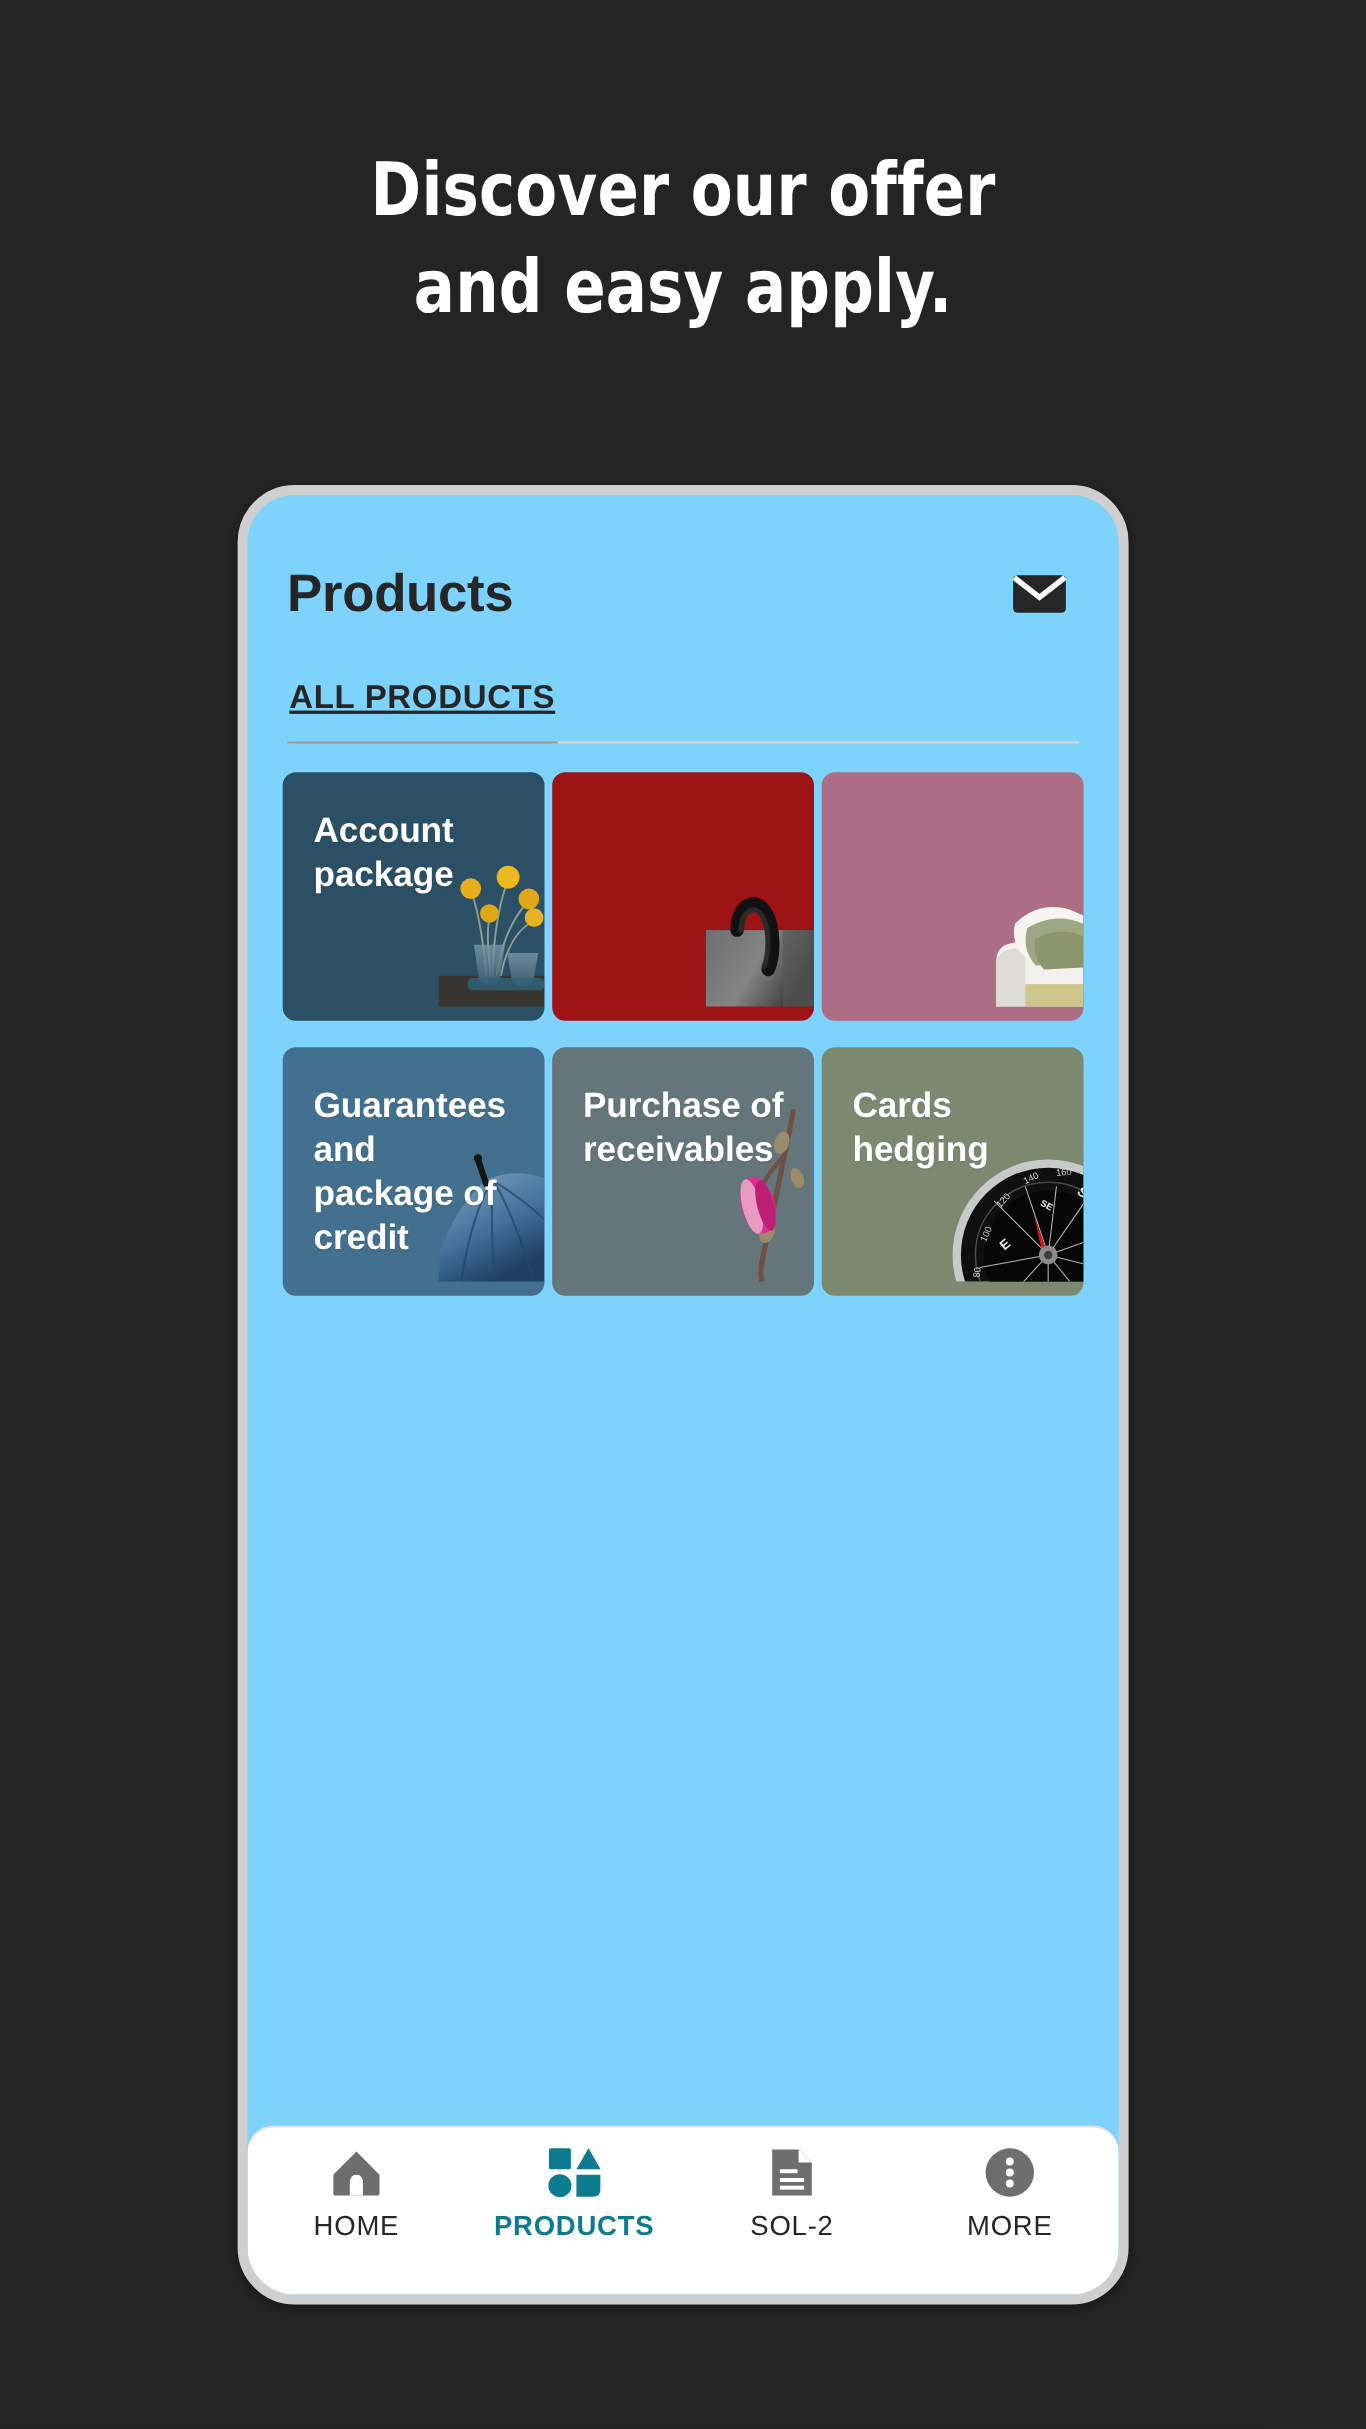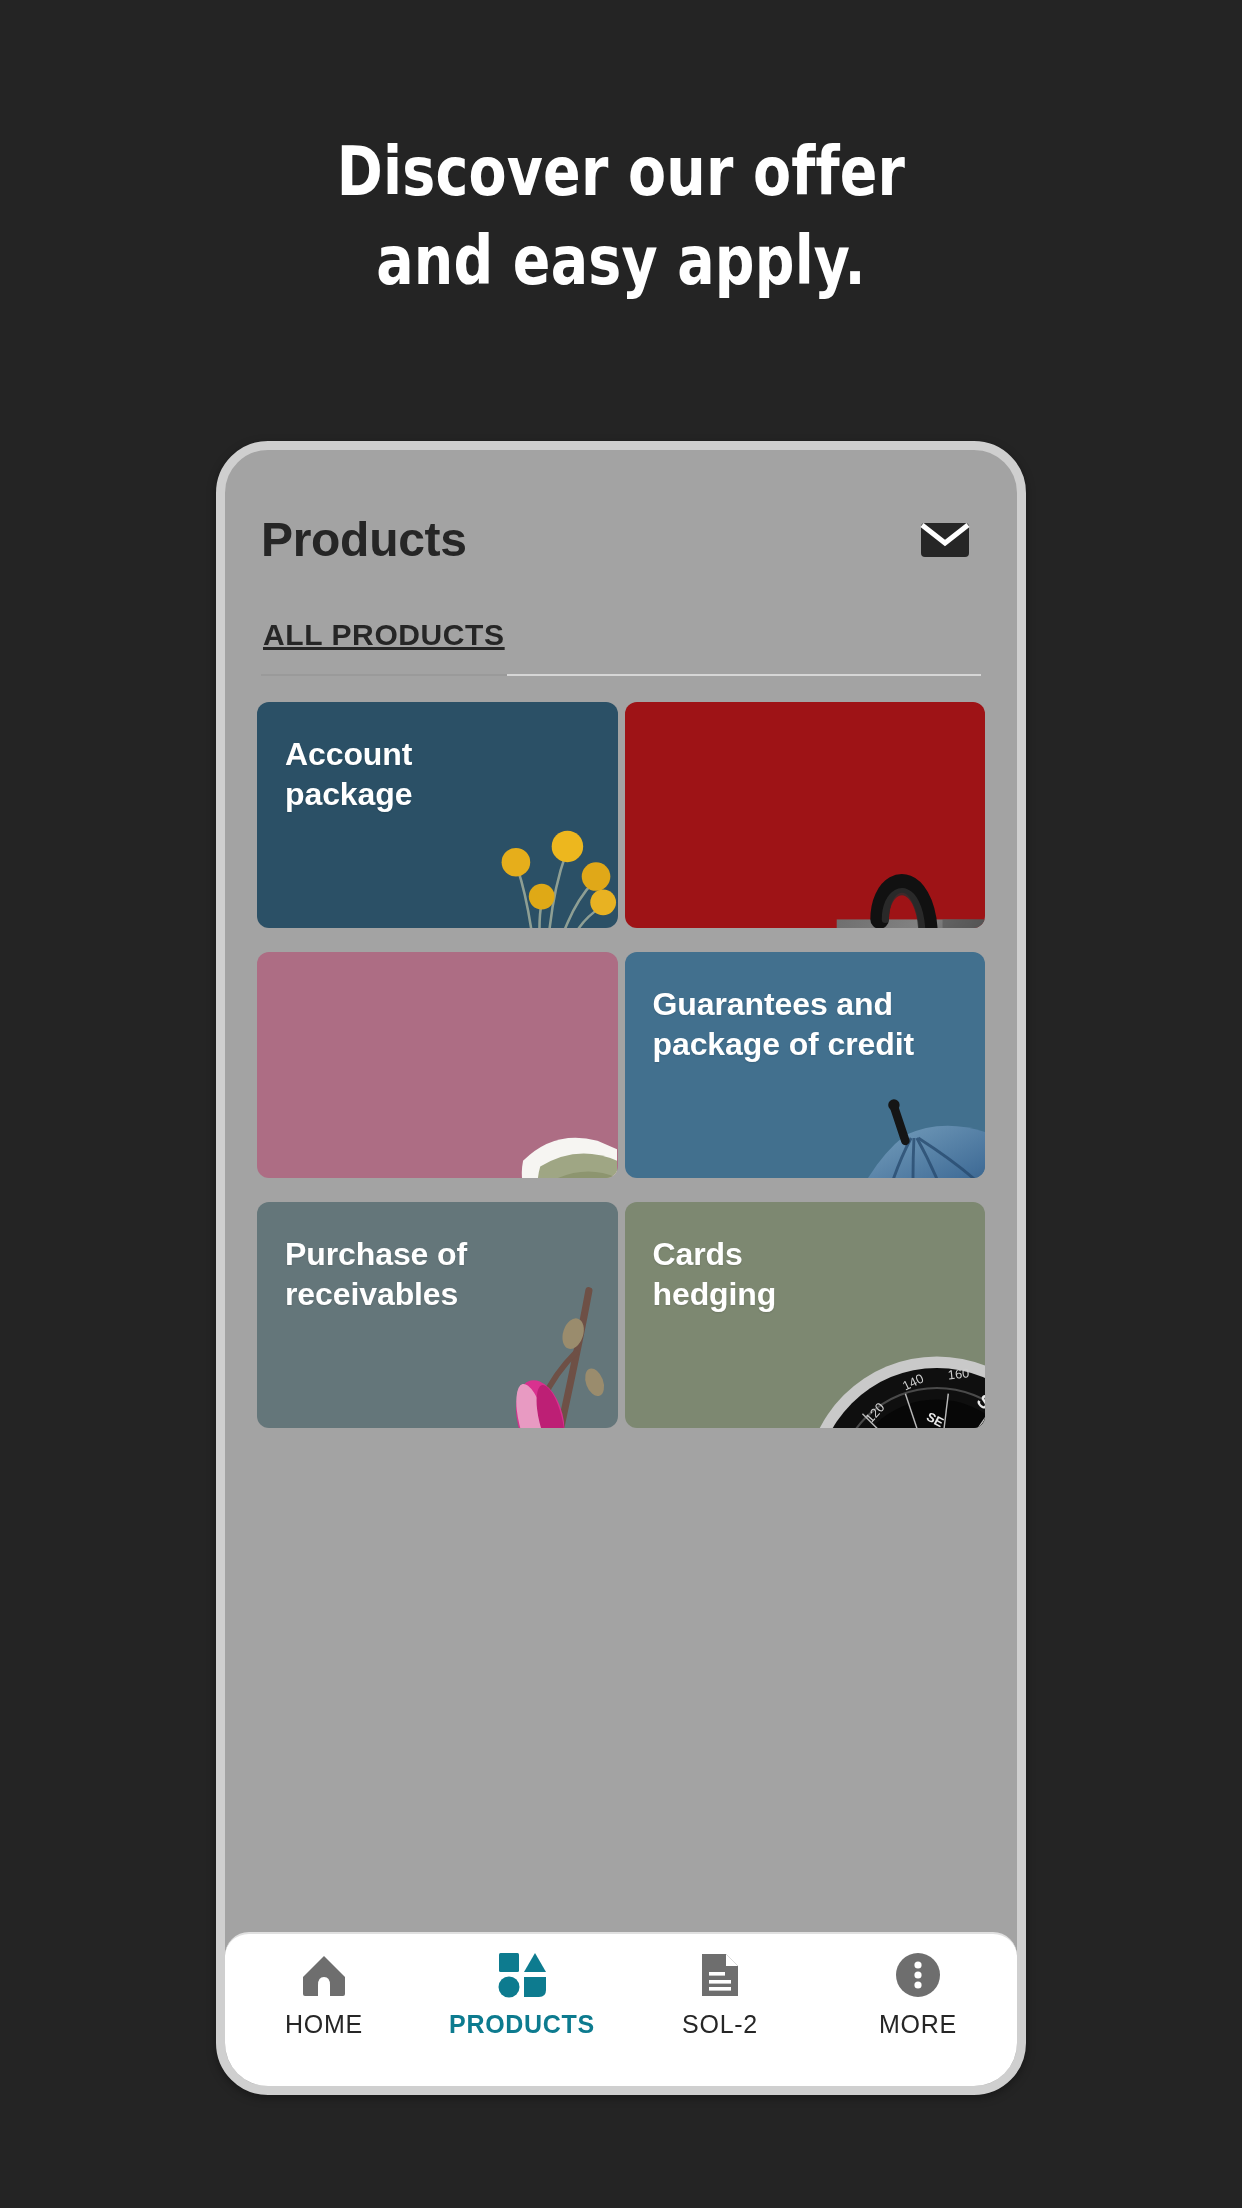--- a/index.html
+++ b/index.html
@@ -34,21 +34,21 @@
   }
   .headline .l2 { display: block; }
 
   
   .phone {
     position: absolute;
     left: 216px;
     top: 441px;
     width: 810px;
     height: 1654px;
-    background: #a3a3a3;
+    background: #7dd3fc;
     border: 9px solid #cfcfcf;
     border-radius: 52px;
     box-sizing: border-box;
     overflow: hidden;
     box-shadow: 0 3px 10px rgba(0,0,0,0.35);
   }
 
   
   .app-header {
     position: relative;
@@ -99,21 +99,21 @@
     position: absolute;
     left: 0; right: 0; bottom: -2px;
     height: 2px;
     background: #9a9a9a;
   }
 
   
   .grid {
     padding: 26px 32px 0 32px;
     display: grid;
-    grid-template-columns: 1fr 1fr;
+    grid-template-columns: 1fr 1fr 1fr;
     gap: 24px 7px;
   }
   .tile {
     position: relative;
     height: 226px;
     border-radius: 12px;
     overflow: hidden;
     cursor: pointer;
   }
   .tile-label {

